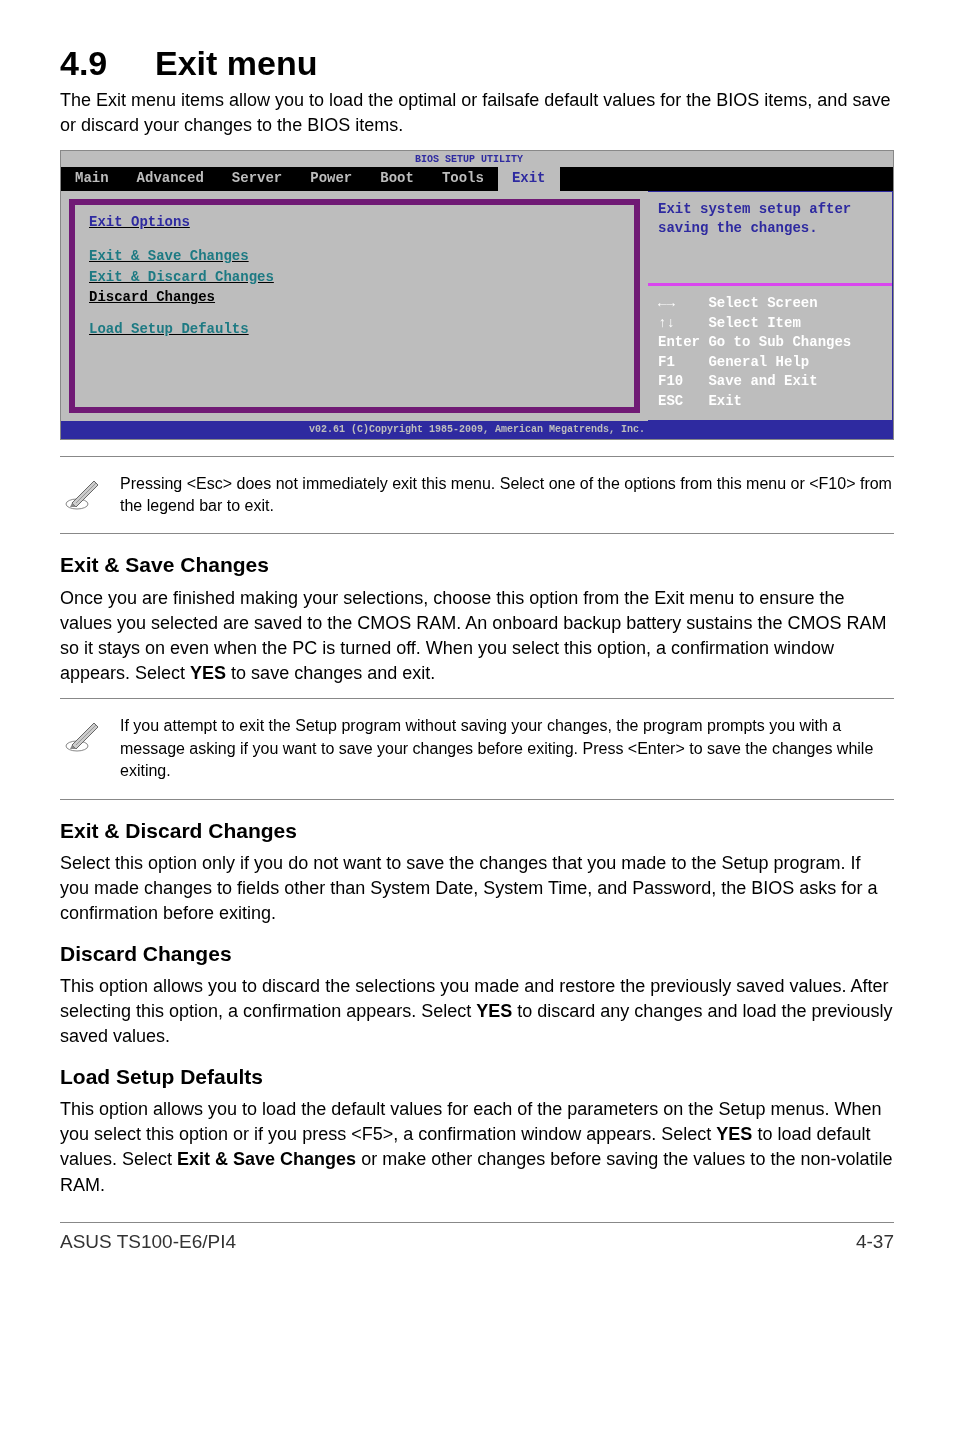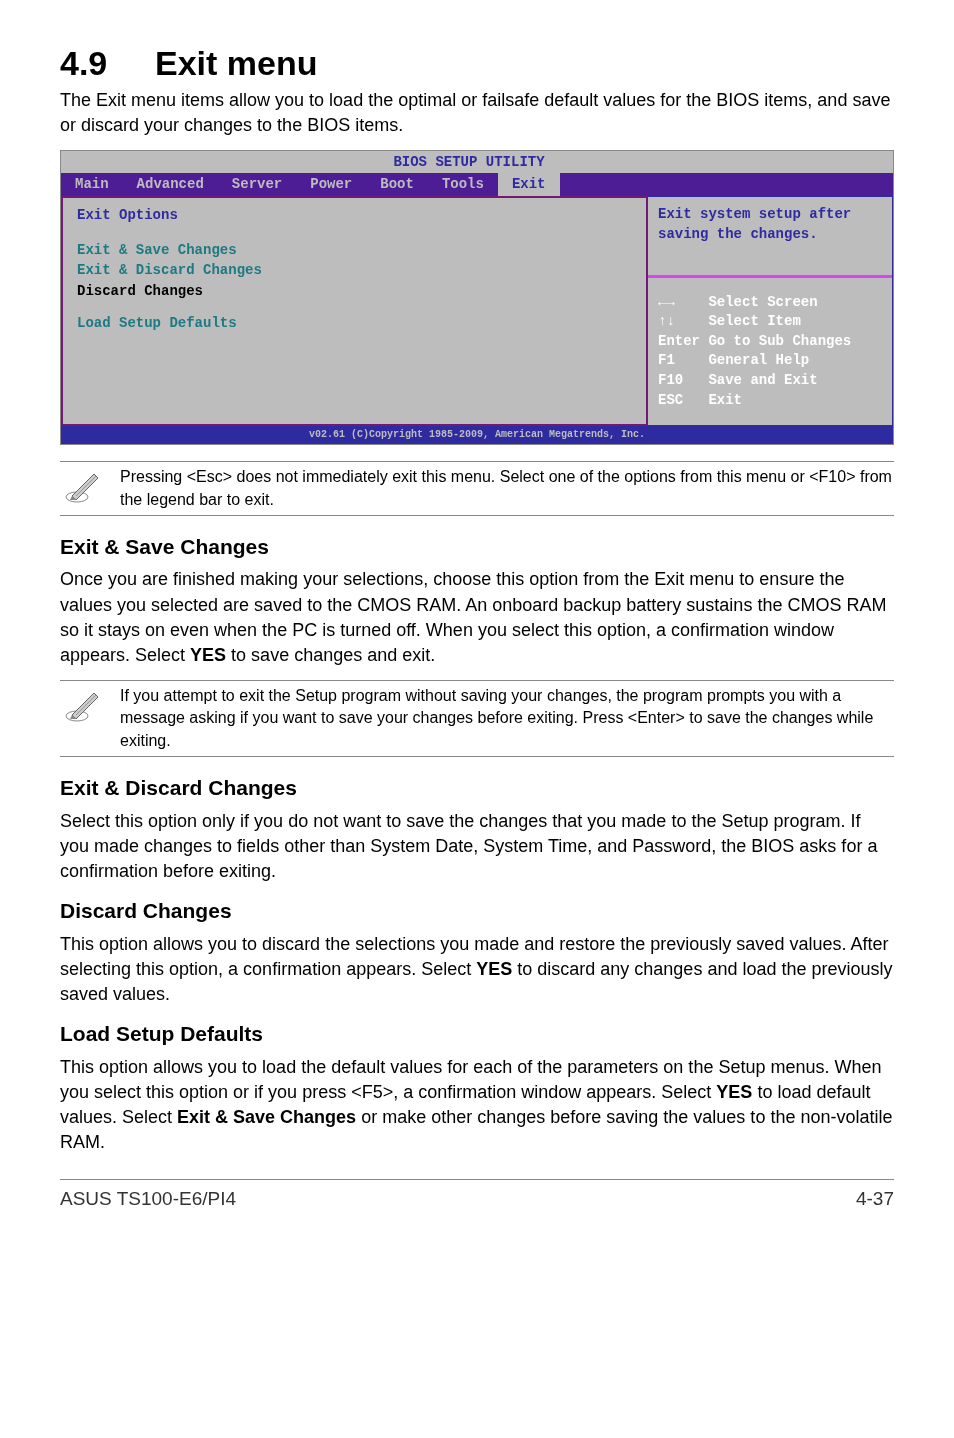--- a/index.html
+++ b/index.html
@@ -26,81 +26,82 @@
       font-size: 14px;
       font-weight: bold;
       margin-bottom: 16px;
     }
     .bios-title {
       display: flex;
       justify-content: center;
       padding: 2px 16px 0 0;
       color: #2e2aa0;
       background: #bdbdbd;
-      font-size: 14px;
+      font-size: 10px;
     }
     .bios-tabs {
       display: flex;
-      background: #4c1d95;
+      background: #000000;
       color: #bdbdbd;
       padding: 0 0 0 0;
     }
     .bios-tab {
       padding: 2px 14px;
       color: #bdbdbd;
     }
     .bios-tab.sel {
       background: #bdbdbd;
       color: #2e2aa0;
     }
     .bios-body {
       display: flex;
       min-height: 230px;
     }
     .bios-left {
       flex: 1;
       padding: 8px 14px;
-      border: 2px solid #701a75;
-      margin: 0;
+      border: 6px solid #701a75;
+      margin: 8px;
+      text-decoration: underline;
     }
     .bios-left .group-title { color: #2e2aa0; margin-bottom: 8px; }
     .bios-left .opt { color: #000; margin: 1px 0; }
     .bios-left .opt.cyan { color: #1d7a83; }
     .bios-right {
       width: 245px;
       display: flex;
       flex-direction: column;
       border: 1px solid #2e2aa0;
       border-left: none;
     }
     .bios-right-top {
       flex: 1;
       padding: 8px 10px;
       color: #2e2aa0;
       border-bottom: 3px solid #d946ef;
     }
     .bios-right-bot {
-      padding: 15px 10px;
+      padding: 8px 10px;
       color: #fff;
     }
     .bios-keyrow { white-space: pre; }
     .bios-footer {
       background: #2e2aa0;
       color: #bdbdbd;
       text-align: center;
       padding: 2px 0;
       font-size: 10px;
     }
 
     .note {
       display: flex;
       align-items: flex-start;
       border-top: 1px solid #888;
       border-bottom: 1px solid #888;
-      padding: 4px 0;
+      padding: 16px 0;
       margin: 0 0 16px 0;
     }
     .note-icon {
       flex: 0 0 60px;
       display: flex;
       justify-content: flex-start;
       align-items: flex-start;
       padding-left: 4px;
     }
     .note-text {

